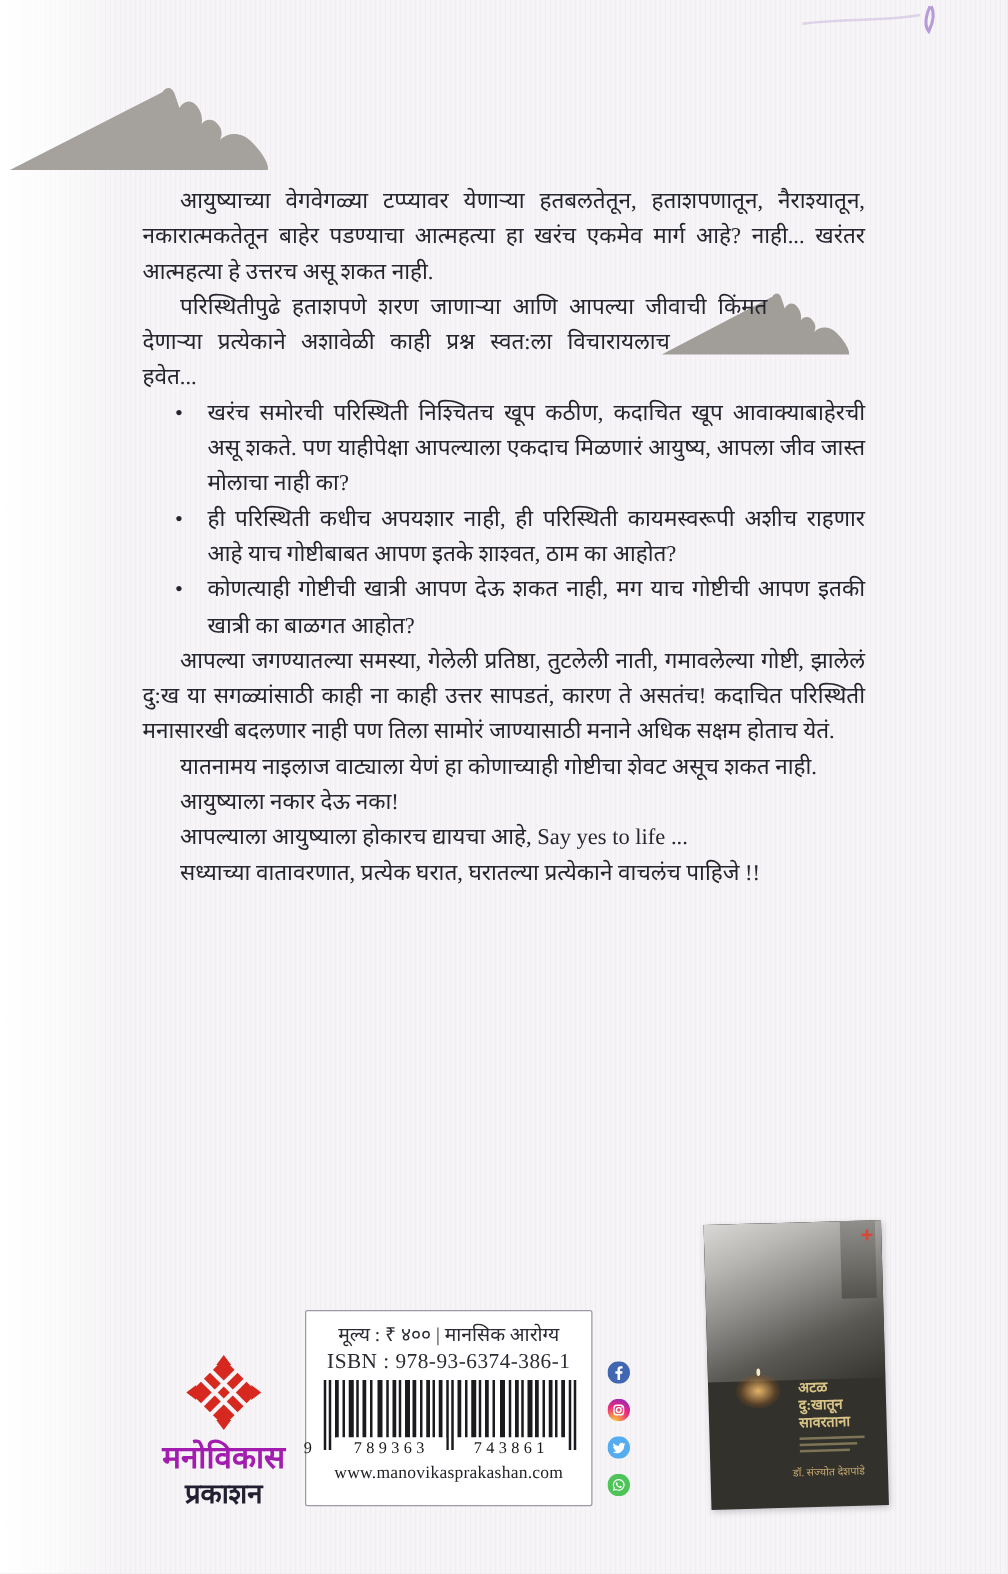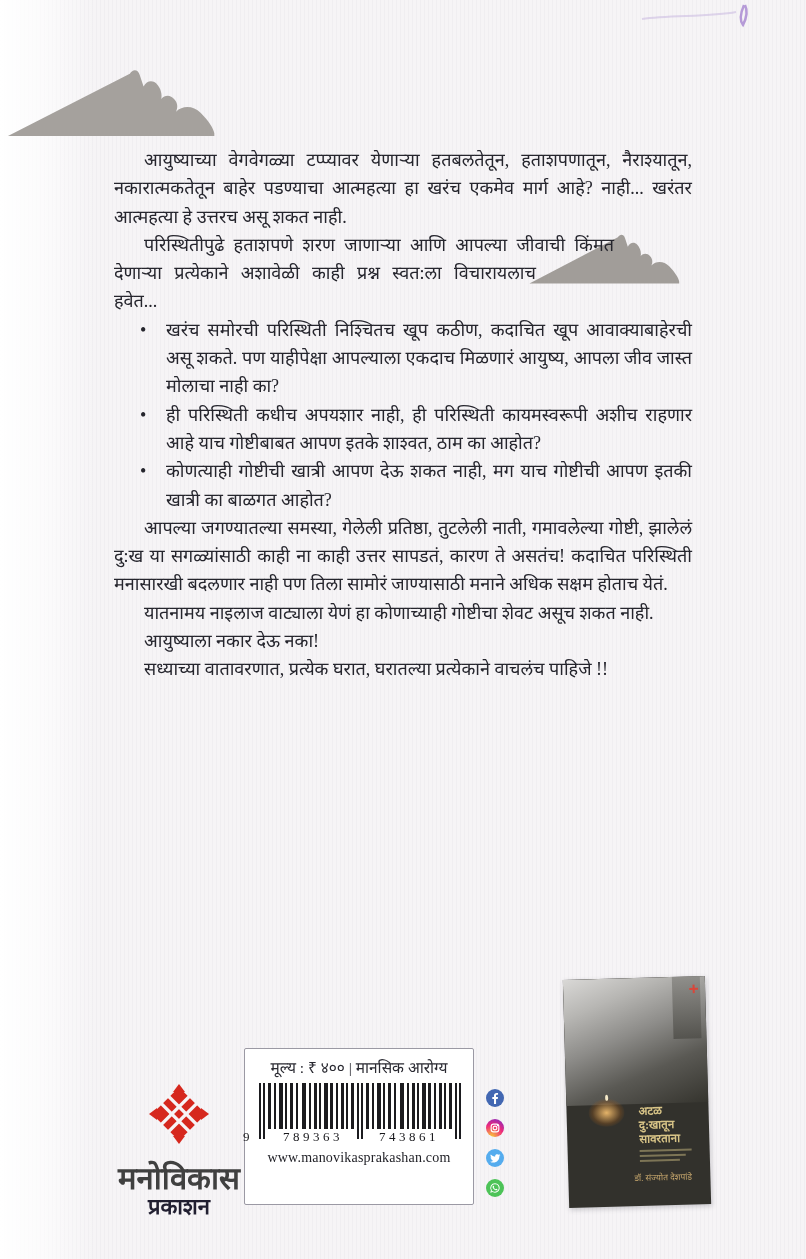--- a/index.html
+++ b/index.html
@@ -30,21 +30,21 @@
     float:right; width:164px; height:52px; margin:2px 0 6px 12px;
     shape-outside:polygon(100% 0%, 6% 100%, 100% 100%);
   }
   .bullet-row{ display:flex; margin:0; padding-left:26px; }
   .bullet-dot{ width:26px; flex:none; }
   .bullet-text{ flex:1; text-align:justify; }
 
   
   .publisher{ position:absolute; left:106px; top:1084px; width:146px; text-align:center; }
   .pub-logo{ width:60px; height:60px; margin:0 auto; display:block; }
-  .pub-name1{ font-size:31px; font-weight:bold; color:#404040; line-height:30px; margin-top:20px; }
+  .pub-name1{ font-size:25px; font-weight:bold; color:#a21caf; line-height:30px; margin-top:8px; }
   .pub-name2{ font-size:22px; font-weight:bold; color:#211f31; line-height:26px; }
 
   .info-box{
     position:absolute; left:244px; top:1048px; width:230px; height:157px;
     background:#ffffff; border:1.5px solid #9b99a4; border-radius:2px;
     box-sizing:border-box; display:flex; flex-direction:column; align-items:center;
     padding-top:7px;
   }
   .price-line{ font-size:15.5px; color:#2a2a32; white-space:nowrap; }
   .isbn-line{ font-size:17px; color:#2a2a32; letter-spacing:.4px; white-space:nowrap; margin-top:1px; }
@@ -124,20 +124,21 @@
       <span class="bullet-text">ही परिस्थिती कधीच अपयशार नाही, ही परिस्थिती कायमस्वरूपी अशीच राहणार आहे याच गोष्टीबाबत आपण इतके शाश्वत, ठाम का आहोत?</span>
     </div>
     <div class="bullet-row">
       <span class="bullet-dot">•</span>
       <span class="bullet-text">कोणत्याही गोष्टीची खात्री आपण देऊ शकत नाही, मग याच गोष्टीची आपण इतकी खात्री का बाळगत आहोत?</span>
     </div>
 
     <p class="para">आपल्या जगण्यातल्या समस्या, गेलेली प्रतिष्ठा, तुटलेली नाती, गमावलेल्या गोष्टी, झालेलं दु:ख या सगळ्यांसाठी काही ना काही उत्तर सापडतं, कारण ते असतंच! कदाचित परिस्थिती मनासारखी बदलणार नाही पण तिला सामोरं जाण्यासाठी मनाने अधिक सक्षम होताच येतं.</p>
     <p class="para">यातनामय नाइलाज वाट्याला येणं हा कोणाच्याही गोष्टीचा शेवट असूच शकत नाही.</p>
     <p class="para">आयुष्याला नकार देऊ नका!</p>
+    <p class="para">आपल्याला आयुष्याला होकारच द्यायचा आहे, Say yes to life ...</p>
     <p class="para">सध्याच्या वातावरणात, प्रत्येक घरात, घरातल्या प्रत्येकाने वाचलंच पाहिजे !!</p>
   </div>
 
   <div class="publisher">
     <svg class="pub-logo" viewBox="0 0 60 60" aria-hidden="true">
       <g transform="rotate(45 30 30)">
         <rect x="11" y="11" width="38" height="38" fill="#d6281e"></rect>
         <rect x="23.2" y="7" width="3.4" height="46" fill="#f6f4f6"></rect>
         <rect x="33.4" y="7" width="3.4" height="46" fill="#f6f4f6"></rect>
         <rect x="7" y="23.2" width="46" height="3.4" fill="#f6f4f6"></rect>
@@ -147,20 +148,21 @@
       <polygon points="30,60 36,52 24,52" fill="#d6281e"></polygon>
       <polygon points="0,30 8,24 8,36" fill="#d6281e"></polygon>
       <polygon points="60,30 52,24 52,36" fill="#d6281e"></polygon>
     </svg>
     <div class="pub-name1">मनोविकास</div>
     <div class="pub-name2">प्रकाशन</div>
   </div>
 
   <div class="info-box">
     <div class="price-line">मूल्य : ₹ ४०० | मानसिक आरोग्य</div>
+    <div class="isbn-line">ISBN : 978-93-6374-386-1</div>
     <div class="barcode">
       <svg width="208" height="58" viewBox="0 0 208 58" aria-hidden="true">
         <g fill="#1b1b1f">
           <rect x="4" y="0" width="2" height="56"></rect>
             <rect x="8" y="0" width="2" height="56"></rect>
           <rect x="13" y="0" width="3" height="46"></rect>
             <rect x="19" y="0" width="2" height="46"></rect>
           <rect x="24" y="0" width="4" height="46"></rect>
             <rect x="30" y="0" width="2" height="46"></rect>
           <rect x="35" y="0" width="3" height="46"></rect>

